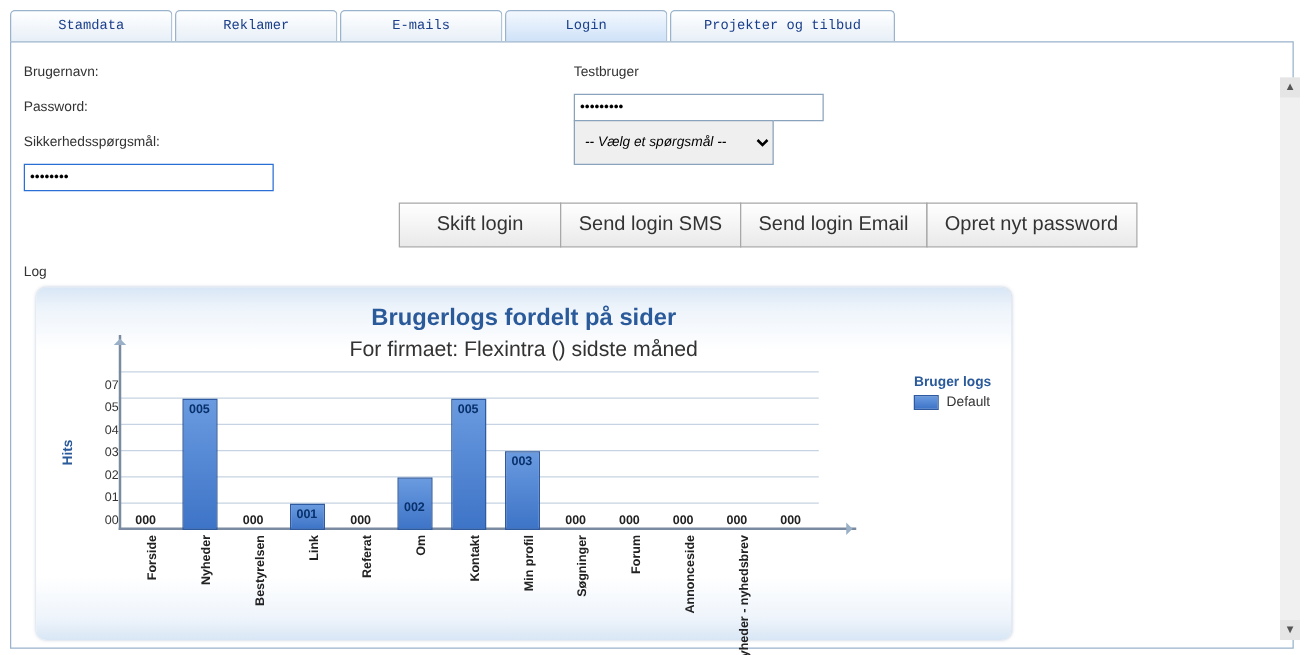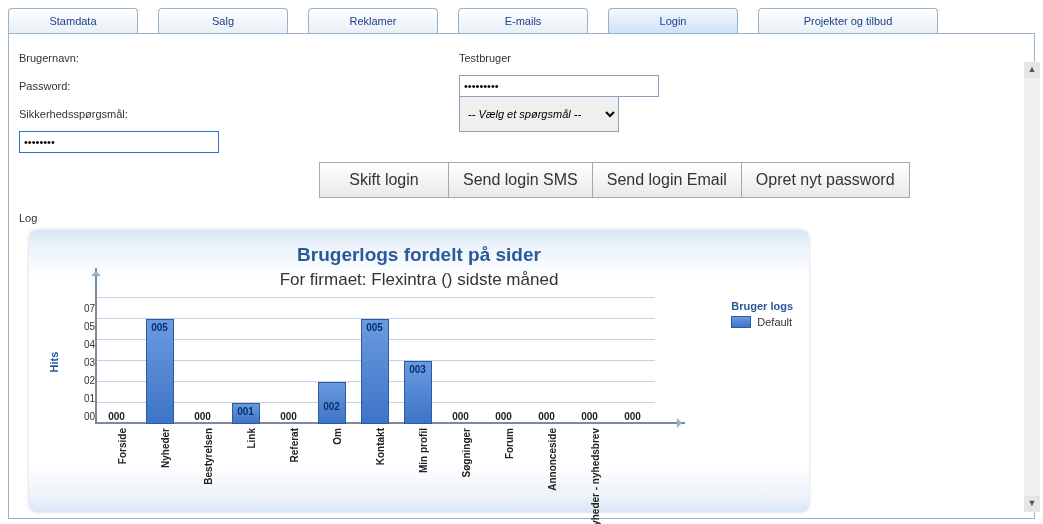--- a/index.html
+++ b/index.html
@@ -11,21 +11,22 @@
     background: #fff;
     color: #333;
   }
   .container {
     width: 1027px;
     position: relative;
   }
   
   .tabs {
     display: flex;
-    gap: 20px;
+    gap: 2px;
+    font-family: Liberation Mono, monospace;
   }
   .tab {
     flex: 0 0 auto;
     width: 130px;
     text-align: center;
     padding: 6px 0;
     border: 1px solid #99b3cc;
     border-bottom: none;
     color: #1b3f8b;
     background: linear-gradient(#ffffff, #e7eff7);
@@ -221,21 +222,20 @@
   .scroll-up { top: 0; }
   .scroll-down { bottom: 0; }
 </style>
 </head>
 <body>
 
 <div class="container">
 
   <div class="tabs">
     <div class="tab"><span>Stamdata</span></div>
-    <div class="tab"><span>Salg</span></div>
     <div class="tab"><span>Reklamer</span></div>
     <div class="tab"><span>E-mails</span></div>
     <div class="tab active"><span>Login</span></div>
     <div class="tab wide"><span>Projekter og tilbud</span></div>
   </div>
 
   <div class="panel">
 
     <div class="form-row">
       <div class="form-label">Brugernavn:</div>

